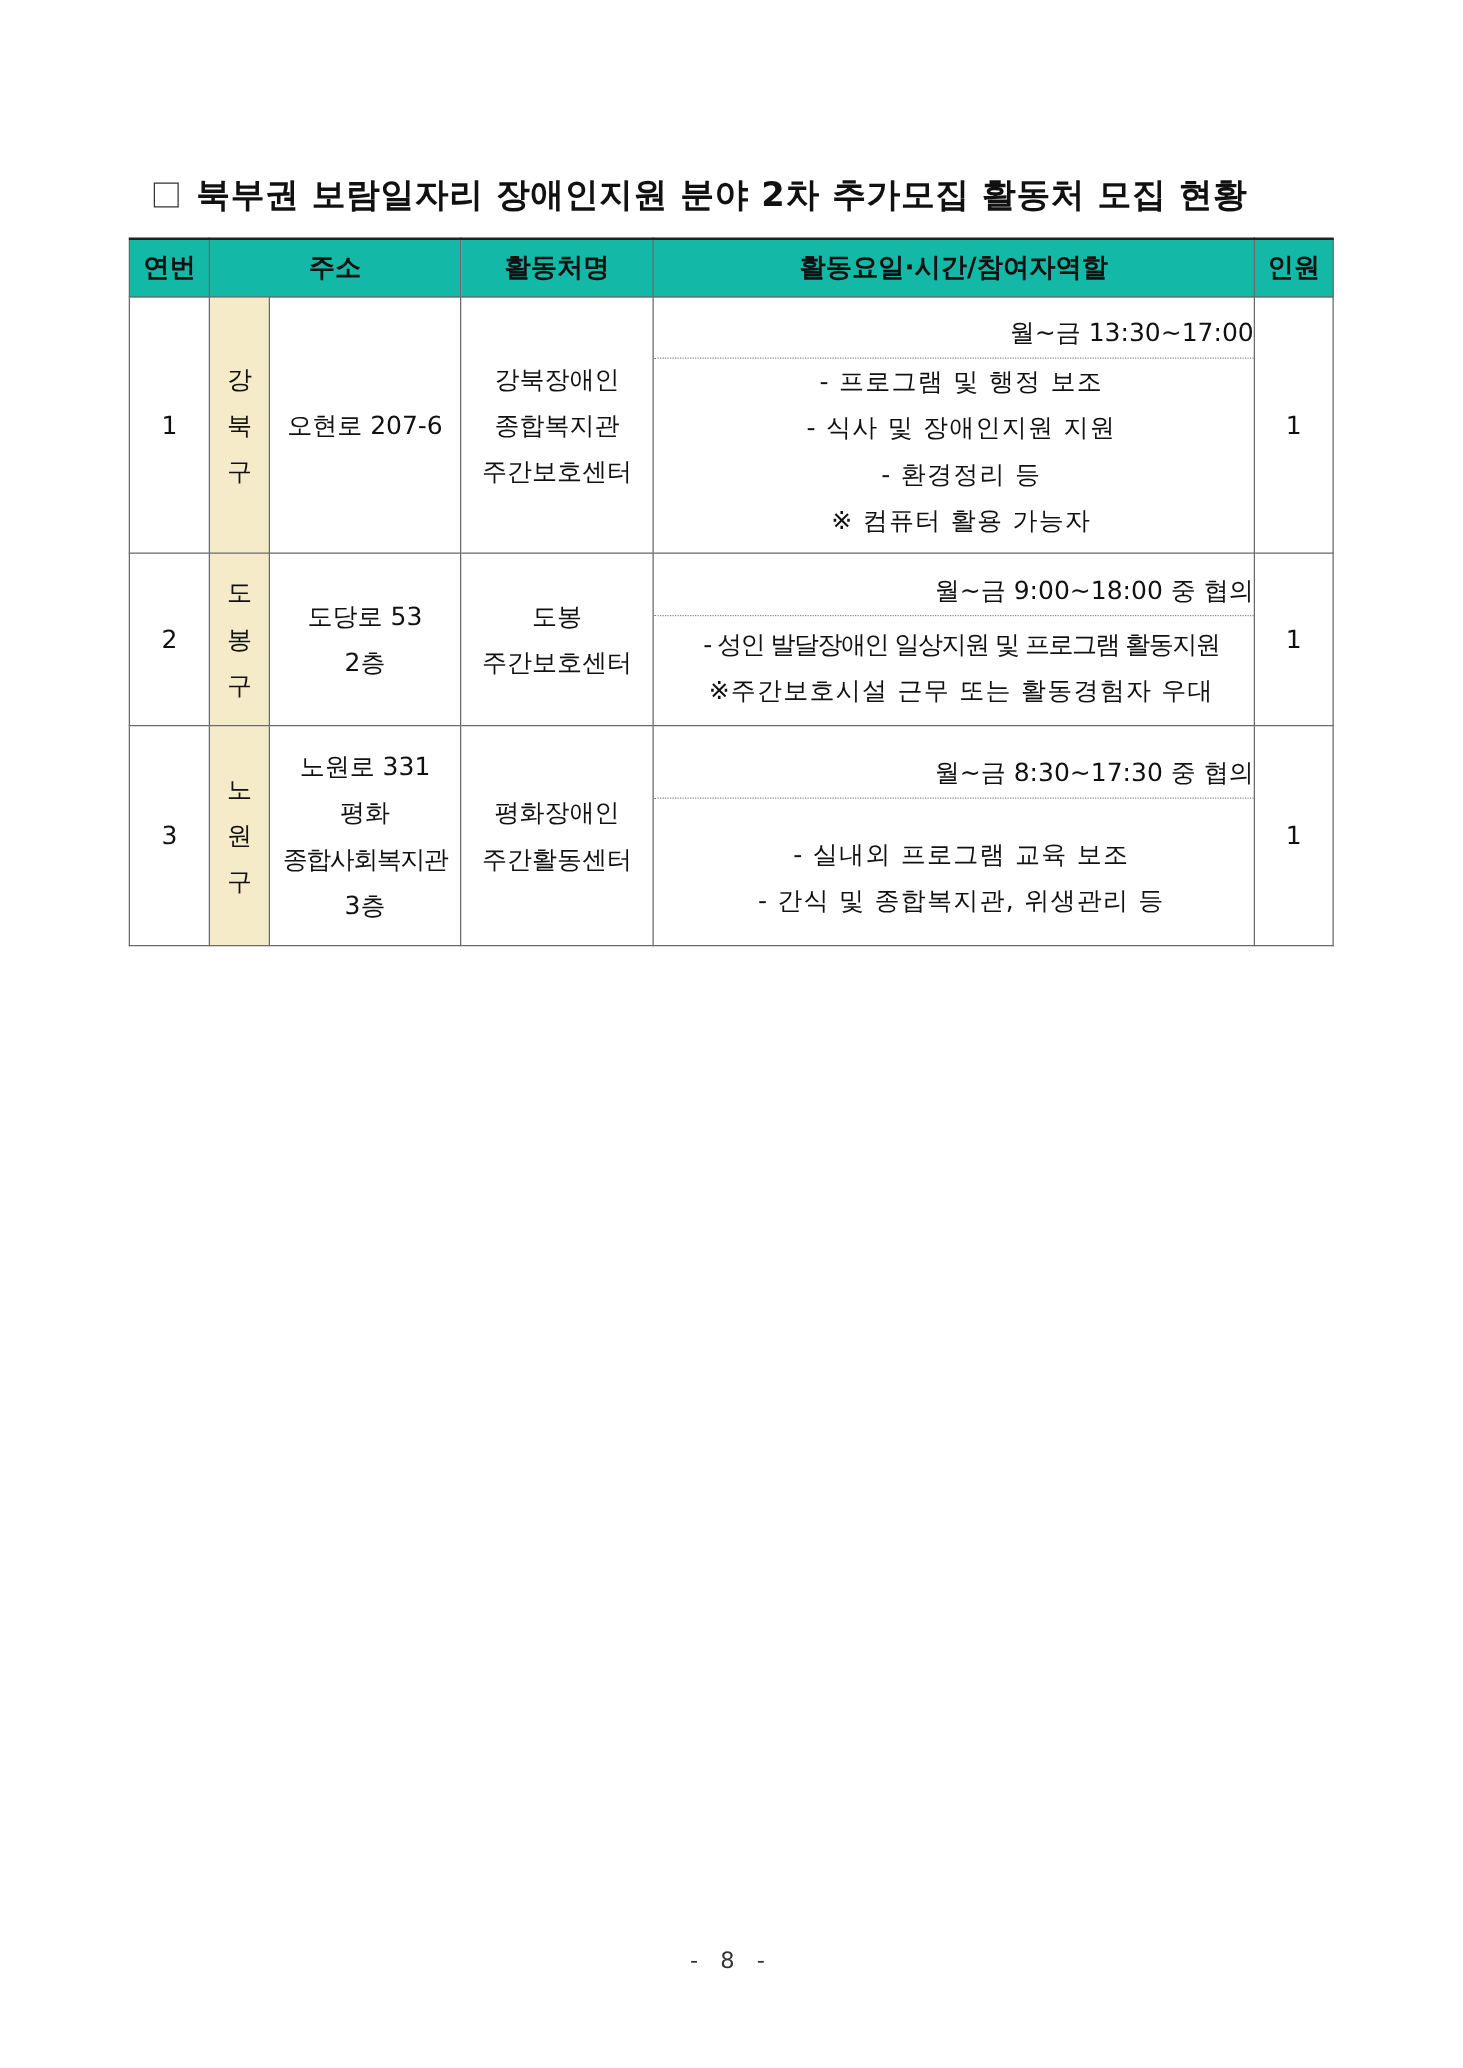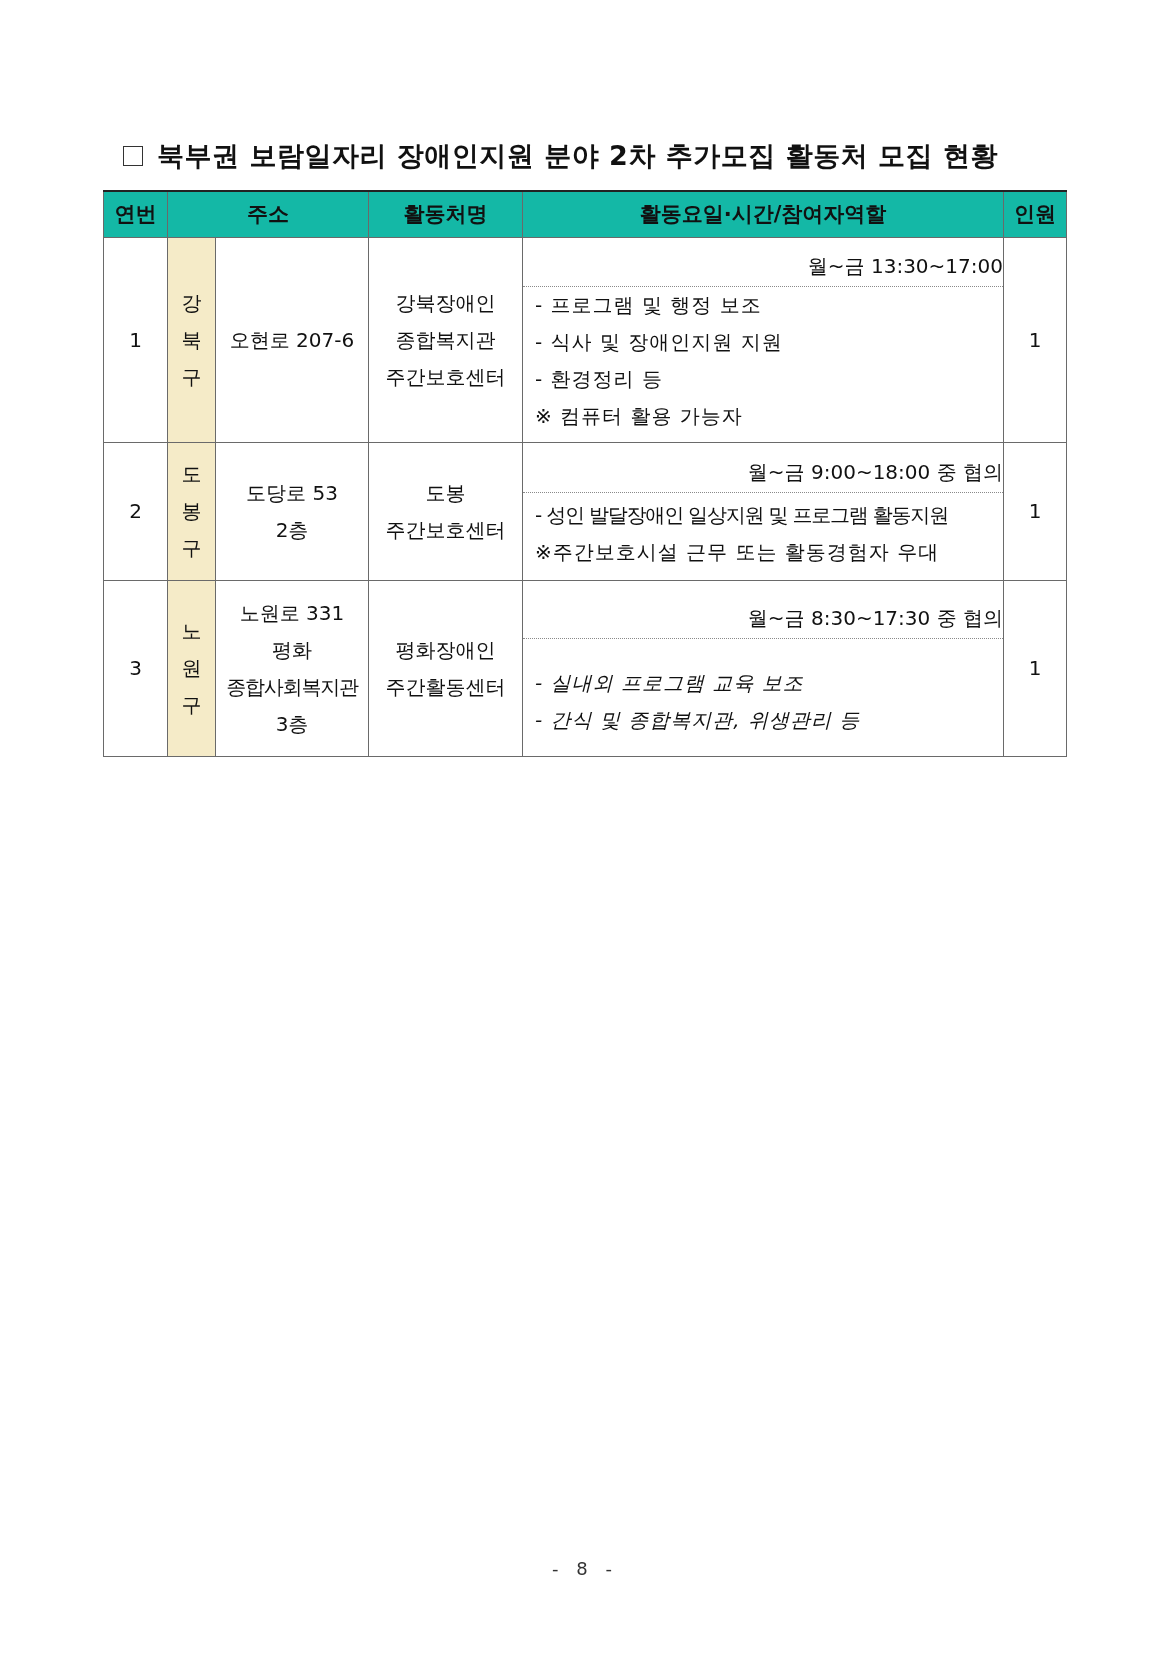--- a/index.html
+++ b/index.html
@@ -11,21 +11,21 @@
                 margin-right: 14px; box-sizing: border-box; }
   table.grid { position: absolute; left: 103px; top: 190px; border-collapse: collapse; table-layout: fixed;
                width: 963px; }
   table.grid th, table.grid td { border: 1.3px solid #6a6a6a; padding: 0; vertical-align: middle;
                text-align: center; font-size: 20px; line-height: 37px; }
   table.grid { border-top: 2.5px solid #222; }
   table.grid thead th { background: #14b8a6; font-weight: bold; height: 45px; font-size: 21px; }
   .gu { background: #f5ebc8; }
   .gu span { display: block; line-height: 37px; }
   .sched-top { border-bottom: 1px dotted #8a8a8a; height: 40px; line-height: 40px; padding-left: 12px; text-align: right; }
-  .roles { padding-left: 12px; text-align: left; letter-spacing: 1px; }
+  .roles { padding-left: 12px; text-align: center; letter-spacing: 1px; }
   .roles div { line-height: 37px; white-space: nowrap; }
   td.cell-sched { padding: 0; vertical-align: top; }
   .tight { letter-spacing: -1.2px; }
   .footer { position: absolute; left: 0; width: 1170px; top: 1558px; text-align: center; font-size: 18px; color: #333; letter-spacing: 6px; }
 </style>
 </head>
 <body>
 
 <div class="title">
   <span class="box"></span>
@@ -116,21 +116,21 @@
         <div>평화</div>
         <div class="tight">종합사회복지관</div>
         <div>3층</div>
       </td>
       <td>
         <div>평화장애인</div>
         <div>주간활동센터</div>
       </td>
       <td class="cell-sched">
         <div class="sched-top">월~금  8:30~17:30 중 협의</div>
-        <div class="roles" style="padding-top:26px;font-style:italic;">
+        <div class="roles" style="padding-top:26px;">
           <div>- 실내외 프로그램 교육 보조</div>
           <div>- 간식 및 종합복지관, 위생관리 등</div>
         </div>
       </td>
       <td>1</td>
     </tr>
   </tbody>
 </table>
 
 <div class="footer">- 8 -</div>

